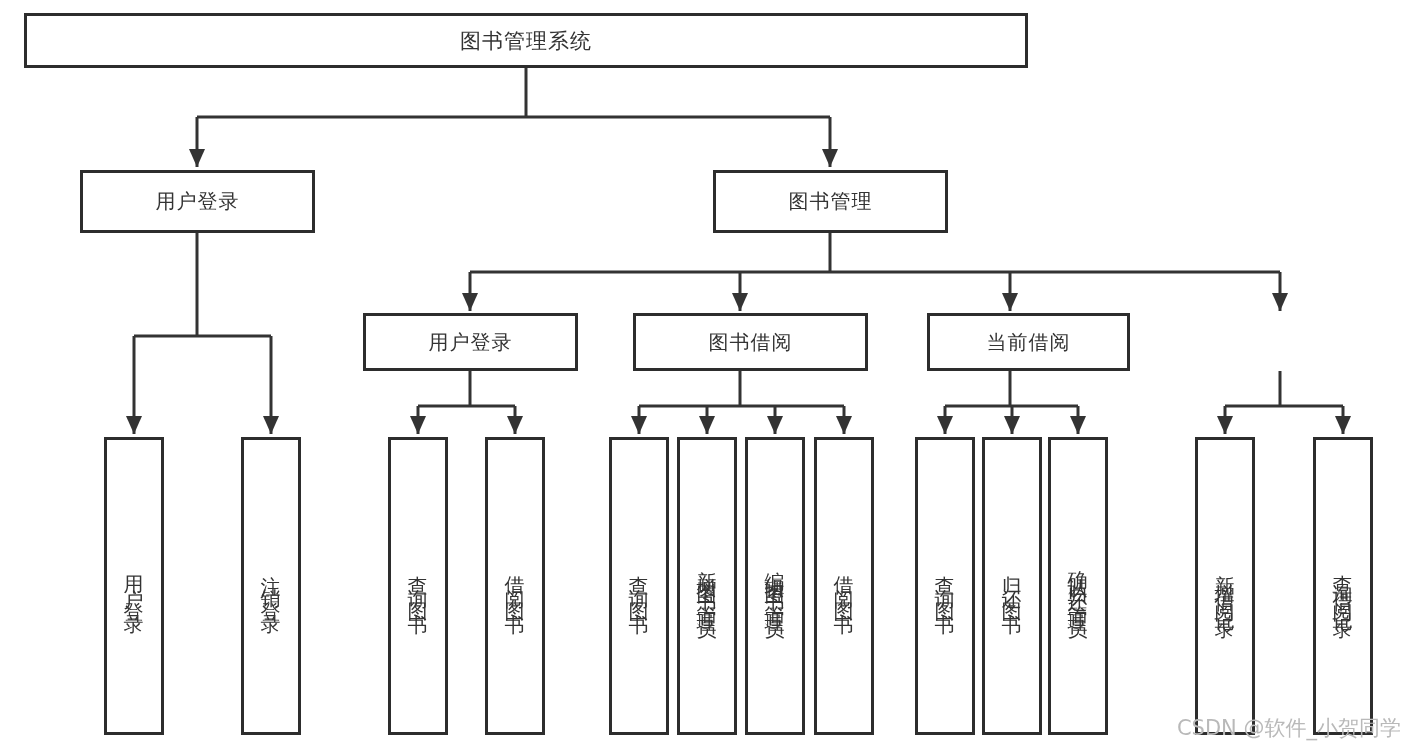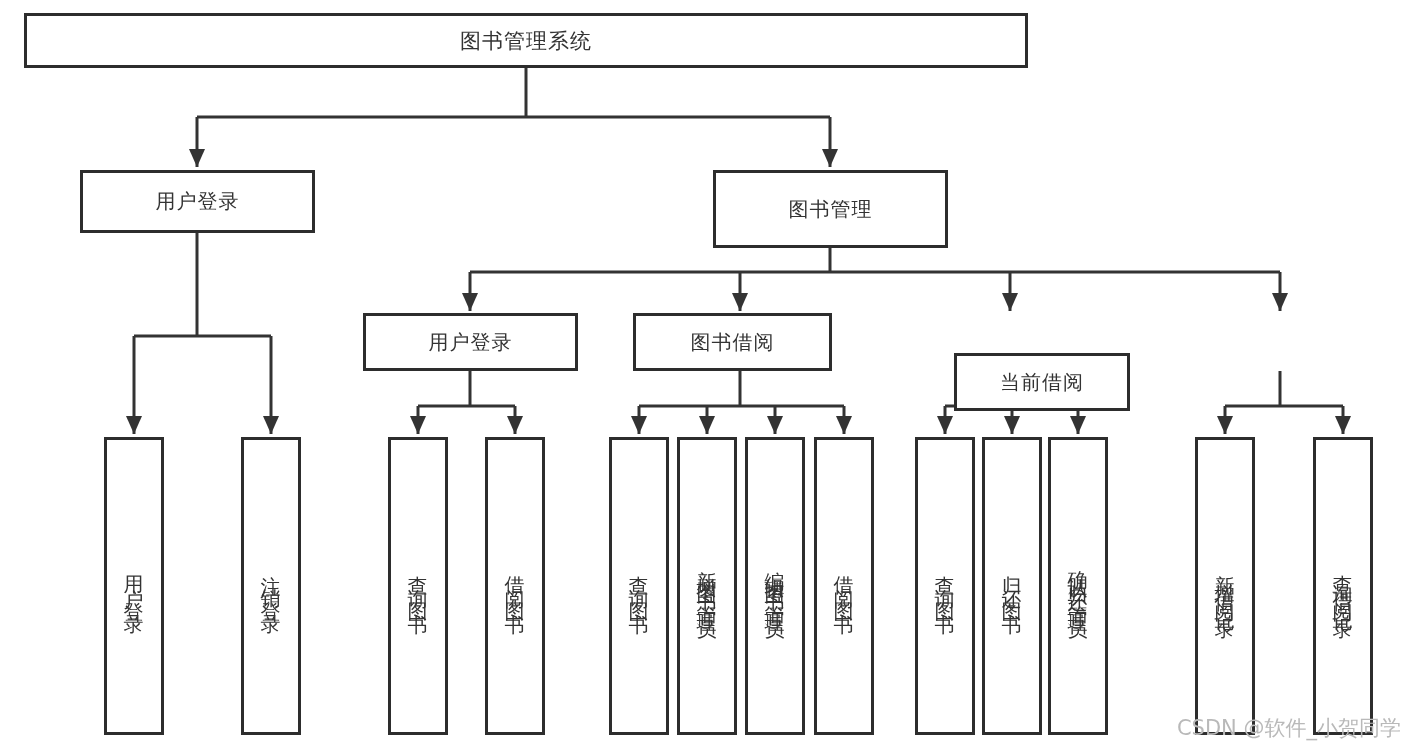--- a/index.html
+++ b/index.html
@@ -97,31 +97,31 @@
     </g>
   </svg>
 
   <div class="box root" style="left:24px;top:13px;width:1004px;height:55px;font-family:Liberation Mono, monospace;">
     <span class="hlabel">图书管理系统</span>
   </div>
 
   <div class="box" style="left:80px;top:170px;width:235px;height:63px;">
     <span class="hlabel">用户登录</span>
   </div>
-  <div class="box" style="left:713px;top:170px;width:235px;height:78px;">
+  <div class="box" style="left:713px;top:170px;width:235px;height:63px;">
     <span class="hlabel">图书管理</span>
   </div>
 
   <div class="box" style="left:363px;top:313px;width:215px;height:58px;">
     <span class="hlabel">用户登录</span>
   </div>
-  <div class="box" style="left:633px;top:313px;width:199px;height:58px;">
+  <div class="box" style="left:633px;top:313px;width:235px;height:58px;">
     <span class="hlabel">图书借阅</span>
   </div>
-  <div class="box" style="left:954px;top:313px;width:176px;height:58px;margin-top:40px;">
+  <div class="box" style="left:927px;top:313px;width:203px;height:58px;">
     <span class="hlabel">当前借阅</span>
   </div>
 
   <div class="box leaf" style="left:104px;">
     <span class="vlabel ls-lg">用户登录</span>
   </div>
   <div class="box leaf" style="left:241px;">
     <span class="vlabel ls-lg">注销登录</span>
   </div>
 

